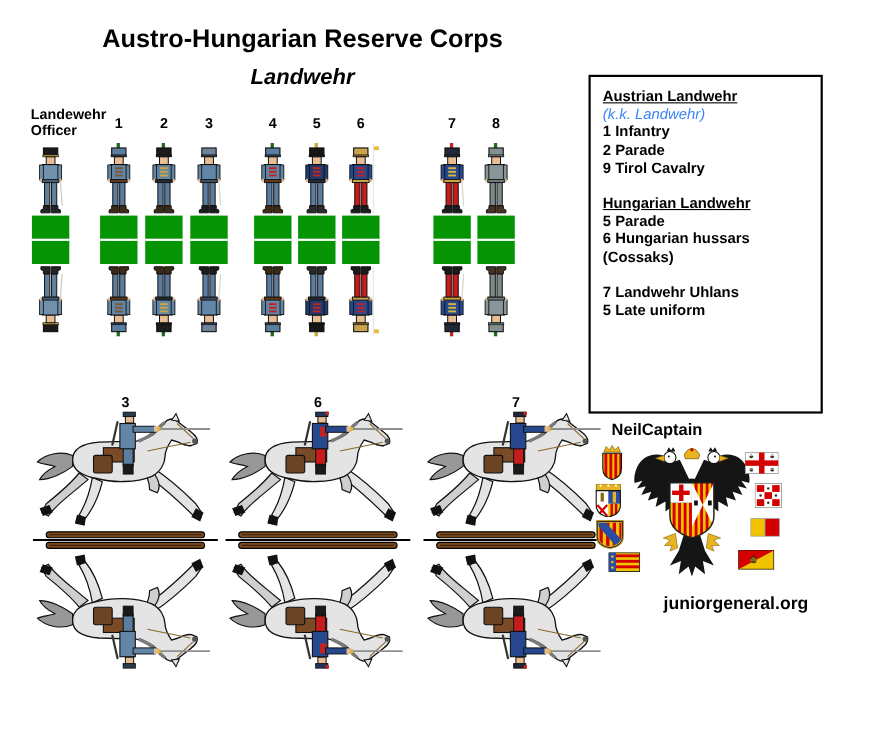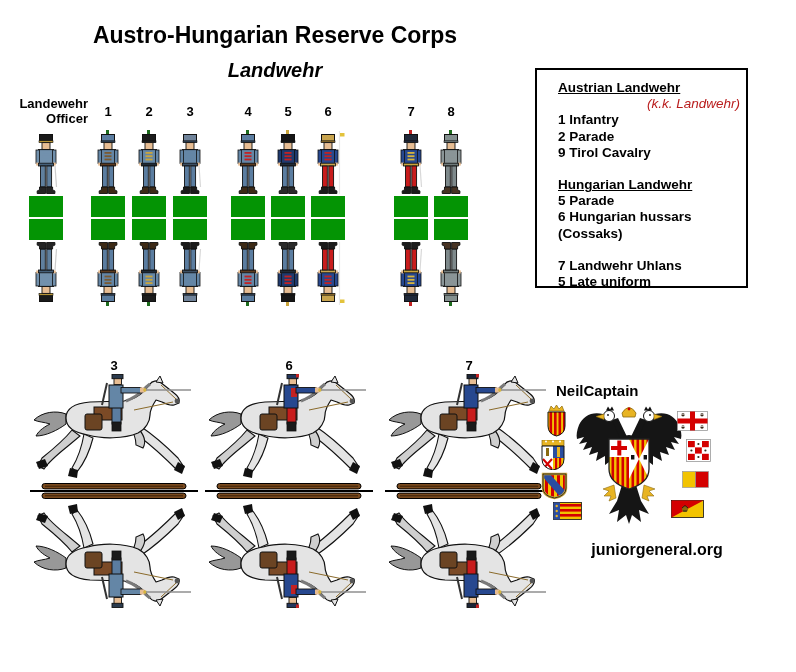--- a/index.html
+++ b/index.html
@@ -1,32 +1,32 @@
 <!DOCTYPE html>
 <html style="--page_bg: #ffffff; --base_green: #049404; --fold_line: #ffffff; --ground_brown: #7a4a1e; --horse_body: #e4e4e4; --horse_shade: #cfcfcf; --horse_gray: #989898; --outline: #111111; --legend_border: #000000; --eagle_black: #151515; --heraldic_yellow: #f2c300; --heraldic_red: #d40000; --heraldic_blue: #2a4da0;"><head>
 <meta charset="utf-8">
 <style>
   html,body{margin:0;padding:0;background:#fff;}
   .page{position:relative;width:796px;height:672px;background:#fff;overflow:hidden;
         font-family:"Liberation Sans",sans-serif;color:#000;}
   .abs{position:absolute;}
   .title{font-size:23px;font-weight:bold;text-align:center;letter-spacing:0px;}
   .subtitle{font-size:20px;font-weight:bold;font-style:italic;text-align:center;}
-  .figlabel{font-size:13px;font-weight:bold;text-align:right;line-height:15px;}
+  .figlabel{font-size:13px;font-weight:bold;text-align:left;line-height:15px;margin-left:24px;}
   .num{font-size:13px;font-weight:bold;text-align:center;width:34px;}
   .cnum{font-size:13px;font-weight:bold;text-align:center;height:16px;}
   .unit{display:flex;flex-direction:column;align-items:center;width:34px;}
   .base{width:34px;height:44px;background:var(--base_green);position:relative;}
   .foldline{position:absolute;left:0;right:0;top:21px;height:2px;background:var(--fold_line);}
   .flip{transform:scaleY(-1);}
   .cav{display:flex;flex-direction:column;align-items:center;width:172px;}
-  .legend{box-sizing:border-box;border:2px solid var(--legend_border);width:213px;height:220px;
-          padding:10px 6px 0 21px;font-size:13.5px;font-weight:bold;line-height:16.2px;}
+  .legend{box-sizing:border-box;border:2px solid var(--legend_border);width:213px;height:308px;
+          padding:10px 6px 0 11px;font-size:13.5px;font-weight:bold;line-height:16.2px;}
   .lg-h{text-decoration:underline;}
-  .lg-sub{font-weight:normal;font-style:italic;color:#b91c1c;text-align:right;}
+  .lg-sub{font-weight:normal;font-style:italic;color:#3b82f6;}
   .sp{height:16px;}
   .credit-author{font-size:15px;font-weight:bold;text-align:left;}
   .credit-site{font-size:16px;font-weight:bold;text-align:center;}
   svg{display:block;}
 </style>
 </head>
 <body>
 
 <svg width="0" height="0" style="position:absolute" aria-hidden="true">
   <defs>
@@ -429,15 +429,15 @@
     <rect x="13.5" y="0.5" width="13" height="16" fill="var(--heraldic_red)" stroke="#999" stroke-width="0.7"></rect>
   </svg>
 
   <svg class="abs" style="left:671px;top:500px;" width="33" height="18" viewBox="0 0 33 18">
     <rect x="0.5" y="0.5" width="32" height="17" fill="var(--heraldic_yellow)" stroke="#111" stroke-width="0.8"></rect>
     <path d="M0.5 0.5 H32.5 L0.5 17.5 z" fill="var(--heraldic_red)"></path>
     <circle cx="14" cy="9" r="3" fill="#8a6a10"></circle>
     <path d="M11 8 l3 -2.5 3 2.5 M12 11 h4" stroke="#111" stroke-width="0.8" fill="none"></path>
   </svg>
 
-  <div class="abs credit-site" style="left:572px;top:541px;width:170px;">juniorgeneral.org</div>
+  <div class="abs credit-site" style="left:584px;top:541px;width:170px;">juniorgeneral.org</div>
 
 </div>
 
 </body></html>

